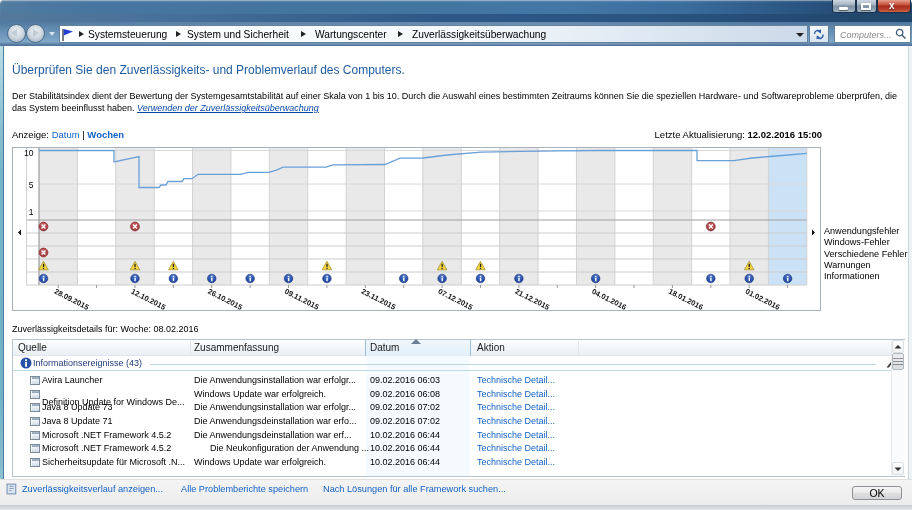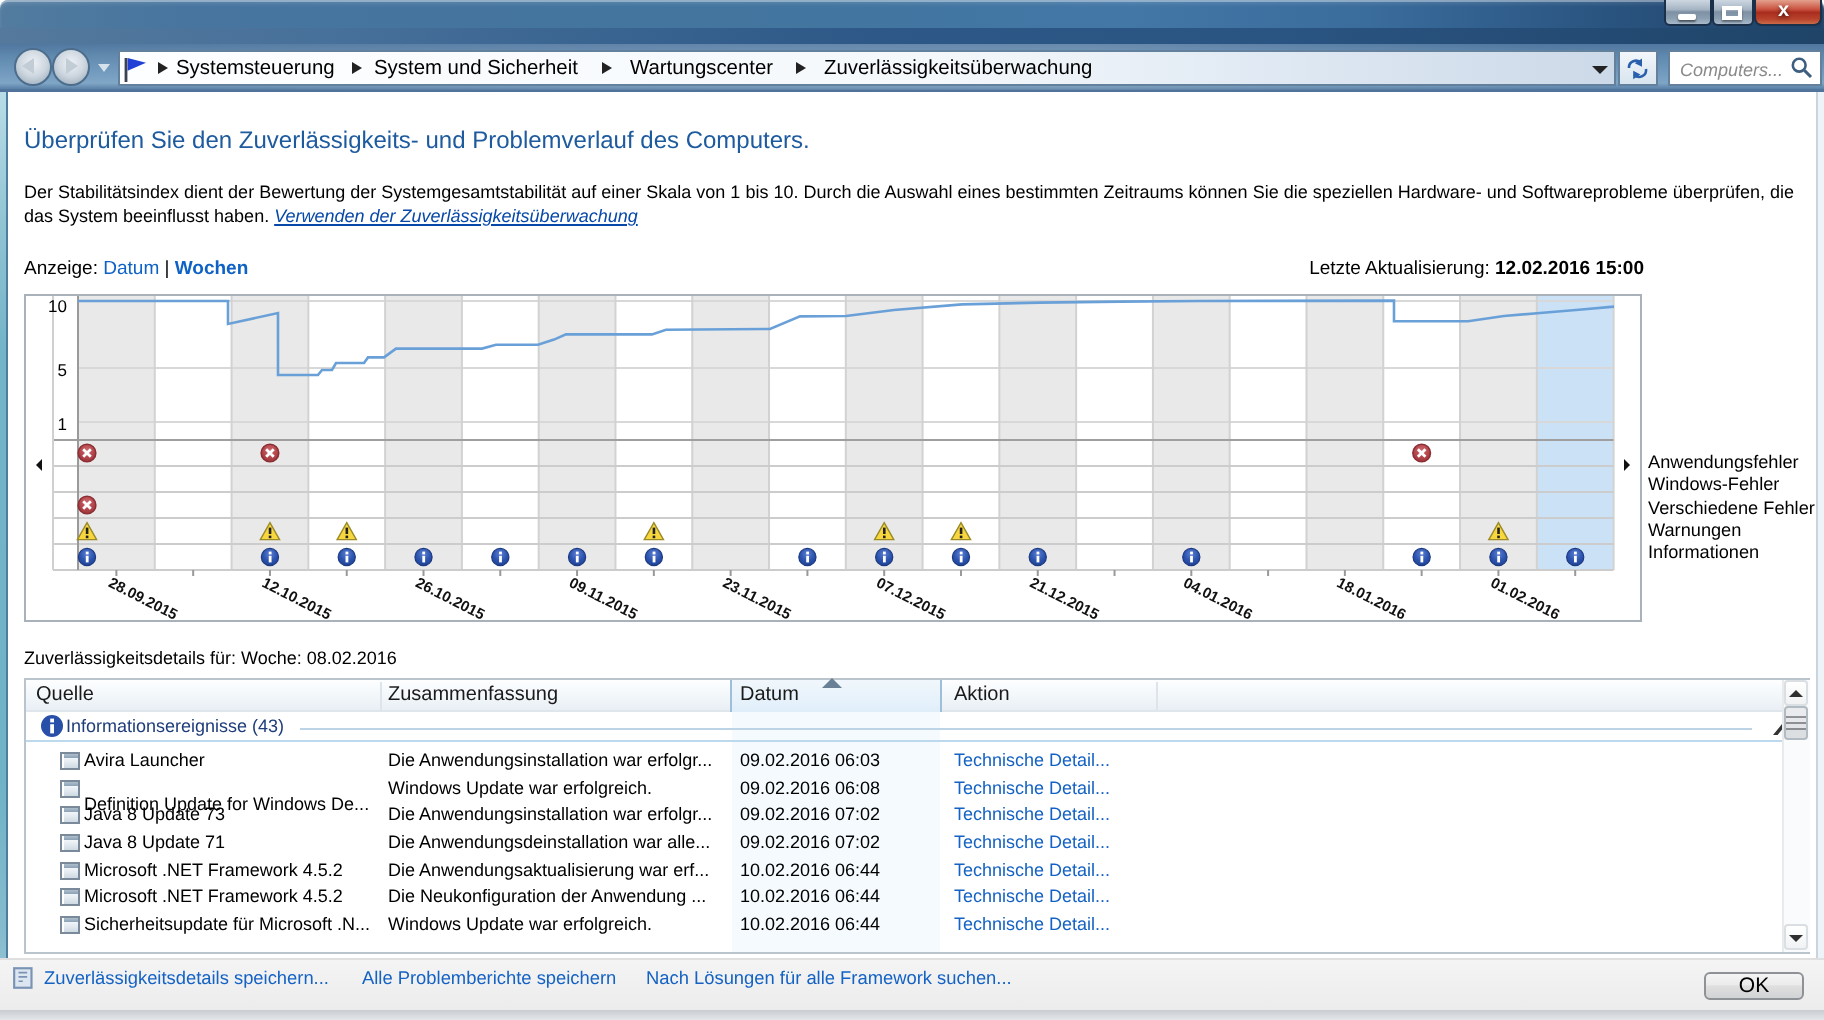--- a/index.html
+++ b/index.html
@@ -416,51 +416,51 @@
     <div class="abs row" style="left:194px;top:388.5px">Windows Update war erfolgreich.</div>
     <div class="abs row" style="left:370px;top:388.5px">09.02.2016 06:08</div>
     <div class="abs row link" style="left:477px;top:388.5px">Technische Detail...</div>
     <div class="abs rowicon" style="left:30px;top:403.2px"></div>
     <div class="abs row" style="left:42px;top:402.2px">Java 8 Update 73</div>
     <div class="abs row" style="left:194px;top:402.2px">Die Anwendungsinstallation war erfolgr...</div>
     <div class="abs row" style="left:370px;top:402.2px">09.02.2016 07:02</div>
     <div class="abs row link" style="left:477px;top:402.2px">Technische Detail...</div>
     <div class="abs rowicon" style="left:30px;top:416.9px"></div>
     <div class="abs row" style="left:42px;top:415.9px">Java 8 Update 71</div>
-    <div class="abs row" style="left:194px;top:415.9px">Die Anwendungsdeinstallation war alle...</div>
+    <div class="abs row" style="left:194px;top:415.9px">Die Anwendungsdeinstallation war erfo...</div>
     <div class="abs row" style="left:370px;top:415.9px">09.02.2016 07:02</div>
     <div class="abs row link" style="left:477px;top:415.9px">Technische Detail...</div>
     <div class="abs rowicon" style="left:30px;top:430.6px"></div>
     <div class="abs row" style="left:42px;top:429.6px">Microsoft .NET Framework 4.5.2</div>
-    <div class="abs row" style="left:194px;top:429.6px">Die Anwendungsaktualisierung war erf...</div>
+    <div class="abs row" style="left:194px;top:429.6px">Die Anwendungsdeinstallation war erf...</div>
     <div class="abs row" style="left:370px;top:429.6px">10.02.2016 06:44</div>
     <div class="abs row link" style="left:477px;top:429.6px">Technische Detail...</div>
     <div class="abs rowicon" style="left:30px;top:444.3px"></div>
     <div class="abs row" style="left:42px;top:443.3px">Microsoft .NET Framework 4.5.2</div>
-    <div class="abs row" style="left:194px;top:443.3px">Die Neukonfiguration der Anwendung ...</div>
+    <div class="abs row" style="left:210px;top:443.3px">Die Neukonfiguration der Anwendung ...</div>
     <div class="abs row" style="left:370px;top:443.3px">10.02.2016 06:44</div>
     <div class="abs row link" style="left:477px;top:443.3px">Technische Detail...</div>
     <div class="abs rowicon" style="left:30px;top:458px"></div>
     <div class="abs row" style="left:42px;top:457px">Sicherheitsupdate für Microsoft .N...</div>
     <div class="abs row" style="left:194px;top:457px">Windows Update war erfolgreich.</div>
     <div class="abs row" style="left:370px;top:457px">10.02.2016 06:44</div>
     <div class="abs row link" style="left:477px;top:457px">Technische Detail...</div>
   </div>
 
 <div class="abs" id="sbar"></div>
 <div class="abs sbtn" style="top:340px"></div>
 <svg class="abs" style="left:894px;top:344px;z-index:6" width="8" height="5" viewBox="0 0 8 5">
     <path d="M0.5 4.5 L4 1 L7.5 4.5" fill="#2f2f2f"></path>
   </svg>
 <div class="abs" id="sthumb"></div>
 <div class="abs sbtn" style="top:462px"></div>
 <svg class="abs" style="left:894px;top:467px;z-index:6" width="8" height="5" viewBox="0 0 8 5">
     <path d="M0.5 0.5 L7.5 0.5 L4 4" fill="#2f2f2f"></path>
   </svg>
 
-<div class="abs flink" style="left:22px">Zuverlässigkeitsdetails speichern...</div>
+<div class="abs flink" style="left:22px">Zuverlässigkeitsverlauf anzeigen...</div>
 <div class="abs flink" style="left:181px">Alle Problemberichte speichern</div>
 <div class="abs flink" style="left:323px">Nach Lösungen für alle Framework suchen...</div>
 <svg class="abs" style="left:6px;top:483px;z-index:4" width="13" height="12" viewBox="0 0 12 11">
   <rect x="1" y="1" width="8" height="9" fill="#dce6f0" stroke="#7a93b5"></rect>
   <path d="M3 3 H7 M3 5 H7 M3 7 H5" stroke="#7a93b5" stroke-width="0.8"></path>
 </svg>
 <div class="abs" id="okbtn">OK</div>
 
 </body></html>

